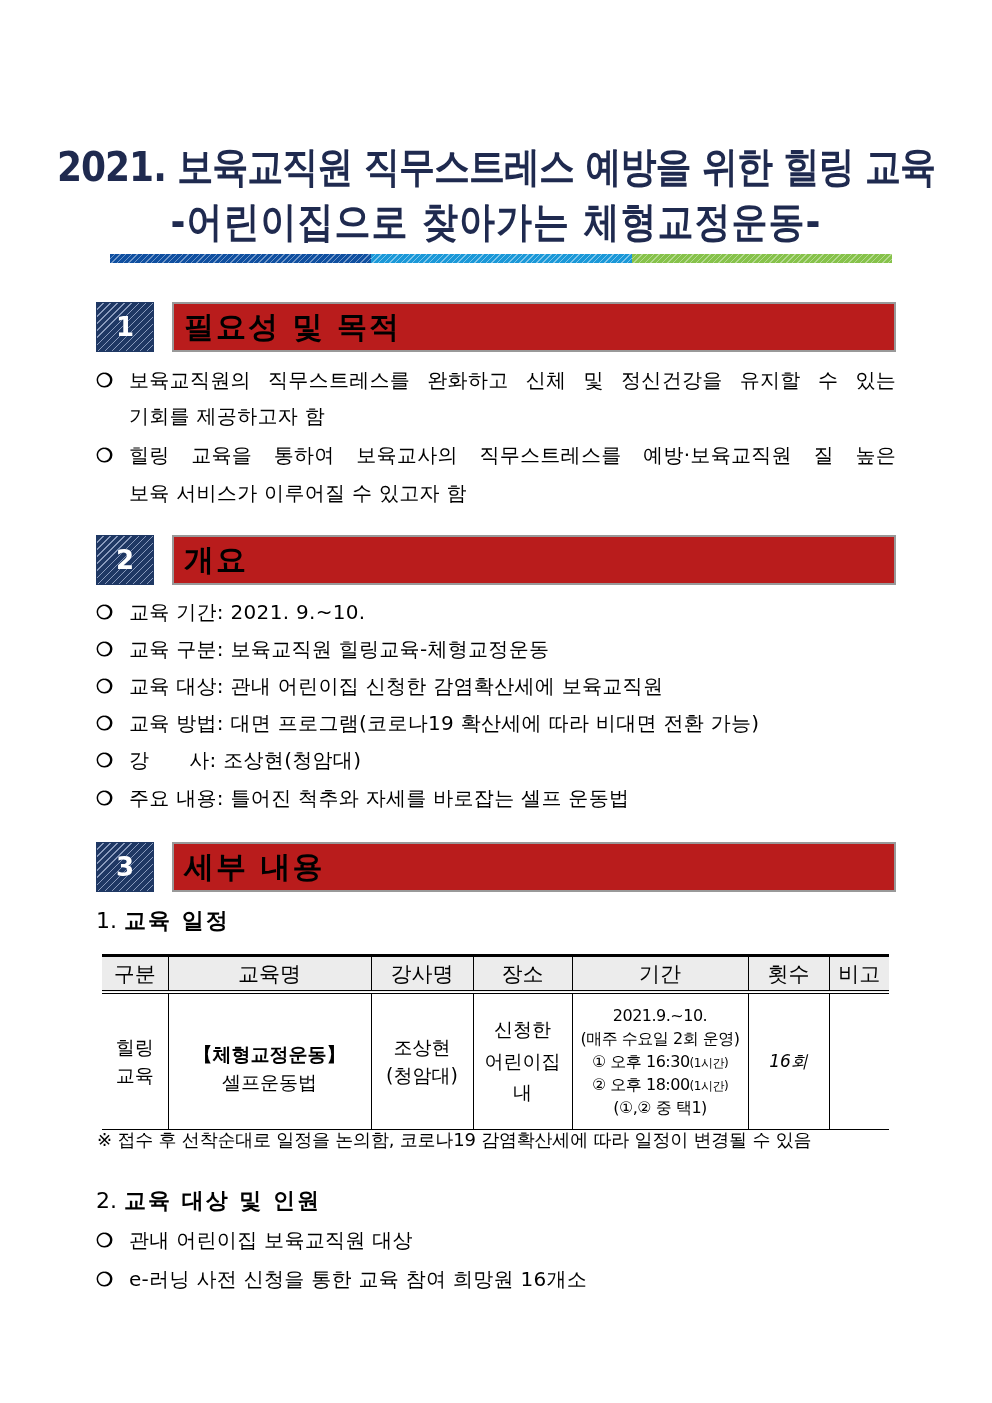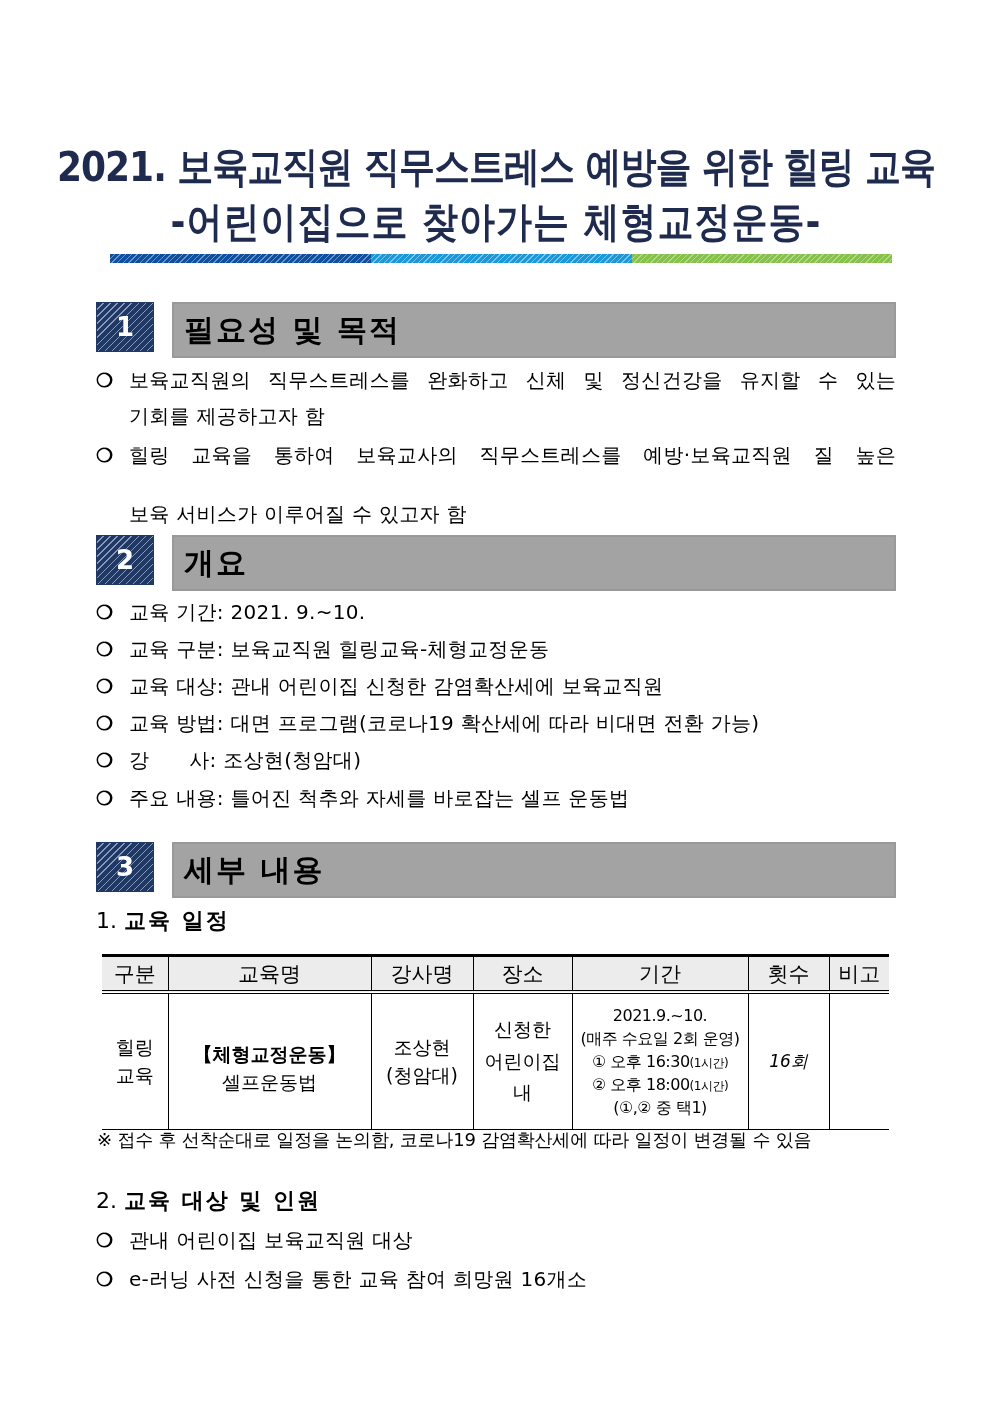--- a/index.html
+++ b/index.html
@@ -18,21 +18,21 @@
   .stripe-2 { left: 371px; width: 261px;
     background: repeating-linear-gradient(135deg, #1a98d8 0 3px, #7cc4ea 3px 4px); }
   .stripe-3 { left: 632px; width: 260px;
     background: repeating-linear-gradient(135deg, #86c24a 0 3px, #b3d98d 3px 4px); }
 
   .sec-num { width: 58px; height: 50px; color: #fff; font-weight: bold; font-size: 26px;
     display: flex; align-items: center; justify-content: center;
     background: repeating-linear-gradient(135deg, #1f3864 0 4px, #8a9bbd 4px 5px);
     border: 1px solid #1f3864; box-sizing: border-box; }
   .sec-num span { text-shadow: 0 0 2px #1f3864; }
-  .sec-box { left: 172px; width: 724px; height: 56px; background: #a3a3a3;
+  .sec-box { left: 172px; width: 724px; height: 50px; background: #b91c1c;
     border: 2px solid #999; box-sizing: border-box; display: flex; align-items: center;
     padding-left: 10px; font-weight: bold; font-size: 30px; letter-spacing: 2px; }
 
   .bullet-line { left: 96px; width: 800px; font-size: 20px; height: 36px; line-height: 36px;
     white-space: nowrap; letter-spacing: 0.3px; }
   .bullet-line .mark { display: inline-block; width: 33px; font-size: 19px; font-family: "DejaVu Serif", serif; font-weight: bold; }
   .cont-line { left: 129px; font-size: 20px; height: 36px; line-height: 36px; white-space: nowrap; letter-spacing: 0.3px; }
   .justify { display: inline-block; width: 767px; text-align: justify; text-align-last: justify; }
 
   .sub-head { left: 96px; font-size: 22px; height: 36px; line-height: 36px; }
@@ -66,21 +66,21 @@
 <div class="abs sec-box" style="top:302px;">필요성 및 목적</div>
 
 <div class="abs bullet-line" style="top:362px;">
   <span class="mark">❍</span><span class="justify">보육교직원의 직무스트레스를 완화하고 신체 및 정신건강을 유지할 수 있는</span>
 </div>
 <div class="abs cont-line" style="top:398px;">기회를 제공하고자 함</div>
 
 <div class="abs bullet-line" style="top:437px;">
   <span class="mark">❍</span><span class="justify">힐링 교육을 통하여 보육교사의 직무스트레스를 예방·보육교직원 질 높은</span>
 </div>
-<div class="abs cont-line" style="top:496px;">보육 서비스가 이루어질 수 있고자 함</div>
+<div class="abs cont-line" style="top:475px;">보육 서비스가 이루어질 수 있고자 함</div>
 
 <div class="abs sec-num" style="left:96px; top:535px;">
     <span>2</span>
   </div>
 <div class="abs sec-box" style="top:535px;">개요</div>
 
 <div class="abs bullet-line" style="top:594px;"><span class="mark">❍</span><span>교육 기간: 2021. 9.~10.</span></div>
 <div class="abs bullet-line" style="top:631px;"><span class="mark">❍</span><span>교육 구분: 보육교직원 힐링교육-체형교정운동</span></div>
 <div class="abs bullet-line" style="top:668px;"><span class="mark">❍</span><span>교육 대상: 관내 어린이집 신청한 감염확산세에 보육교직원</span></div>
 <div class="abs bullet-line" style="top:705px;"><span class="mark">❍</span><span style="white-space:pre;">교육 방법: 대면 프로그램(코로나19 확산세에 따라 비대면 전환 가능)</span></div>

